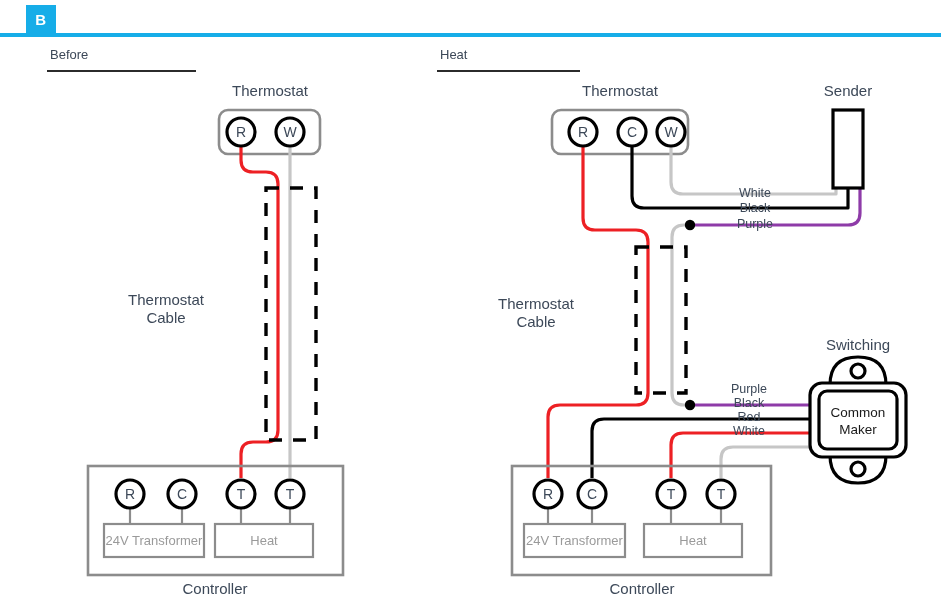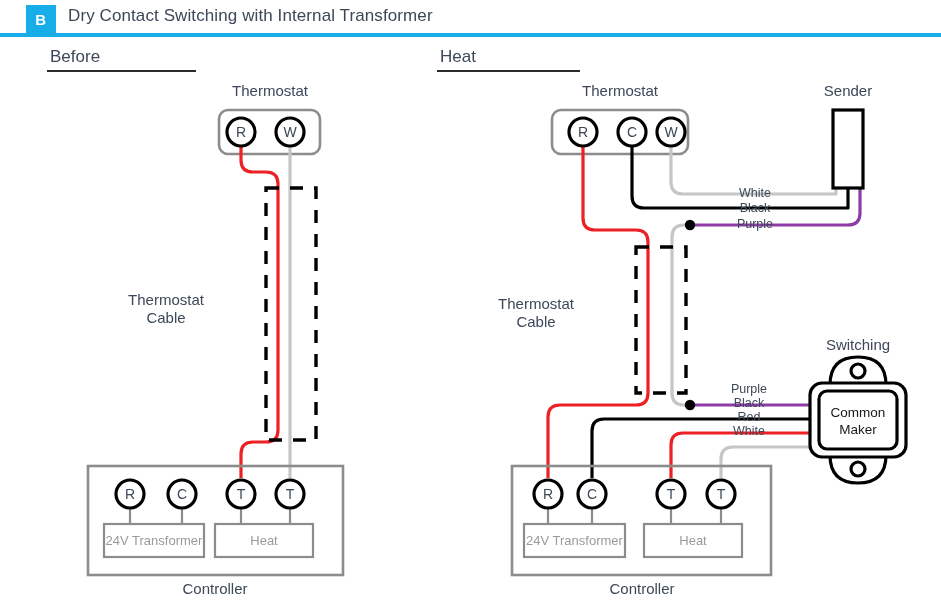--- a/index.html
+++ b/index.html
@@ -26,21 +26,21 @@
     display:flex;align-items:center;justify-content:center;
     letter-spacing:.5px;
   }
   #title{
     position:absolute;left:68px;top:6px;
     font-size:17px;color:#3c4858;white-space:nowrap;
     letter-spacing:.1px;
   }
   
   .sect-head{
-    position:absolute;font-size:17px;color:#3c4858;
+    position:absolute;font-size:13px;color:#3c4858;
   }
   .sect-rule{
     position:absolute;height:2px;background:#2b2b2b;
   }
   
   #canvas{position:absolute;left:0;top:0;width:941px;height:608px;}
   
   .lbl{
     position:absolute;font-size:15px;color:#3c4858;white-space:nowrap;
   }
@@ -55,21 +55,20 @@
   .mod-text{
     position:absolute;font-size:13.5px;color:#1a1a1a;
     text-align:center;line-height:17px;width:90px;
   }
 </style>
 </head>
 <body>
 
 <div id="header">
   <div id="badge">B</div>
-  <div id="title">Dry Contact Switching with Internal Transformer</div>
   <div id="header-rule"></div>
 </div>
 
 <div class="sect-head" style="left:50px;top:47px;">Before</div>
 <div class="sect-rule" style="left:47px;top:70px;width:149px;"></div>
 
 <div class="sect-head" style="left:440px;top:47px;">Heat</div>
 <div class="sect-rule" style="left:437px;top:70px;width:143px;"></div>
 
 <svg id="canvas" viewBox="0 0 941 608">

